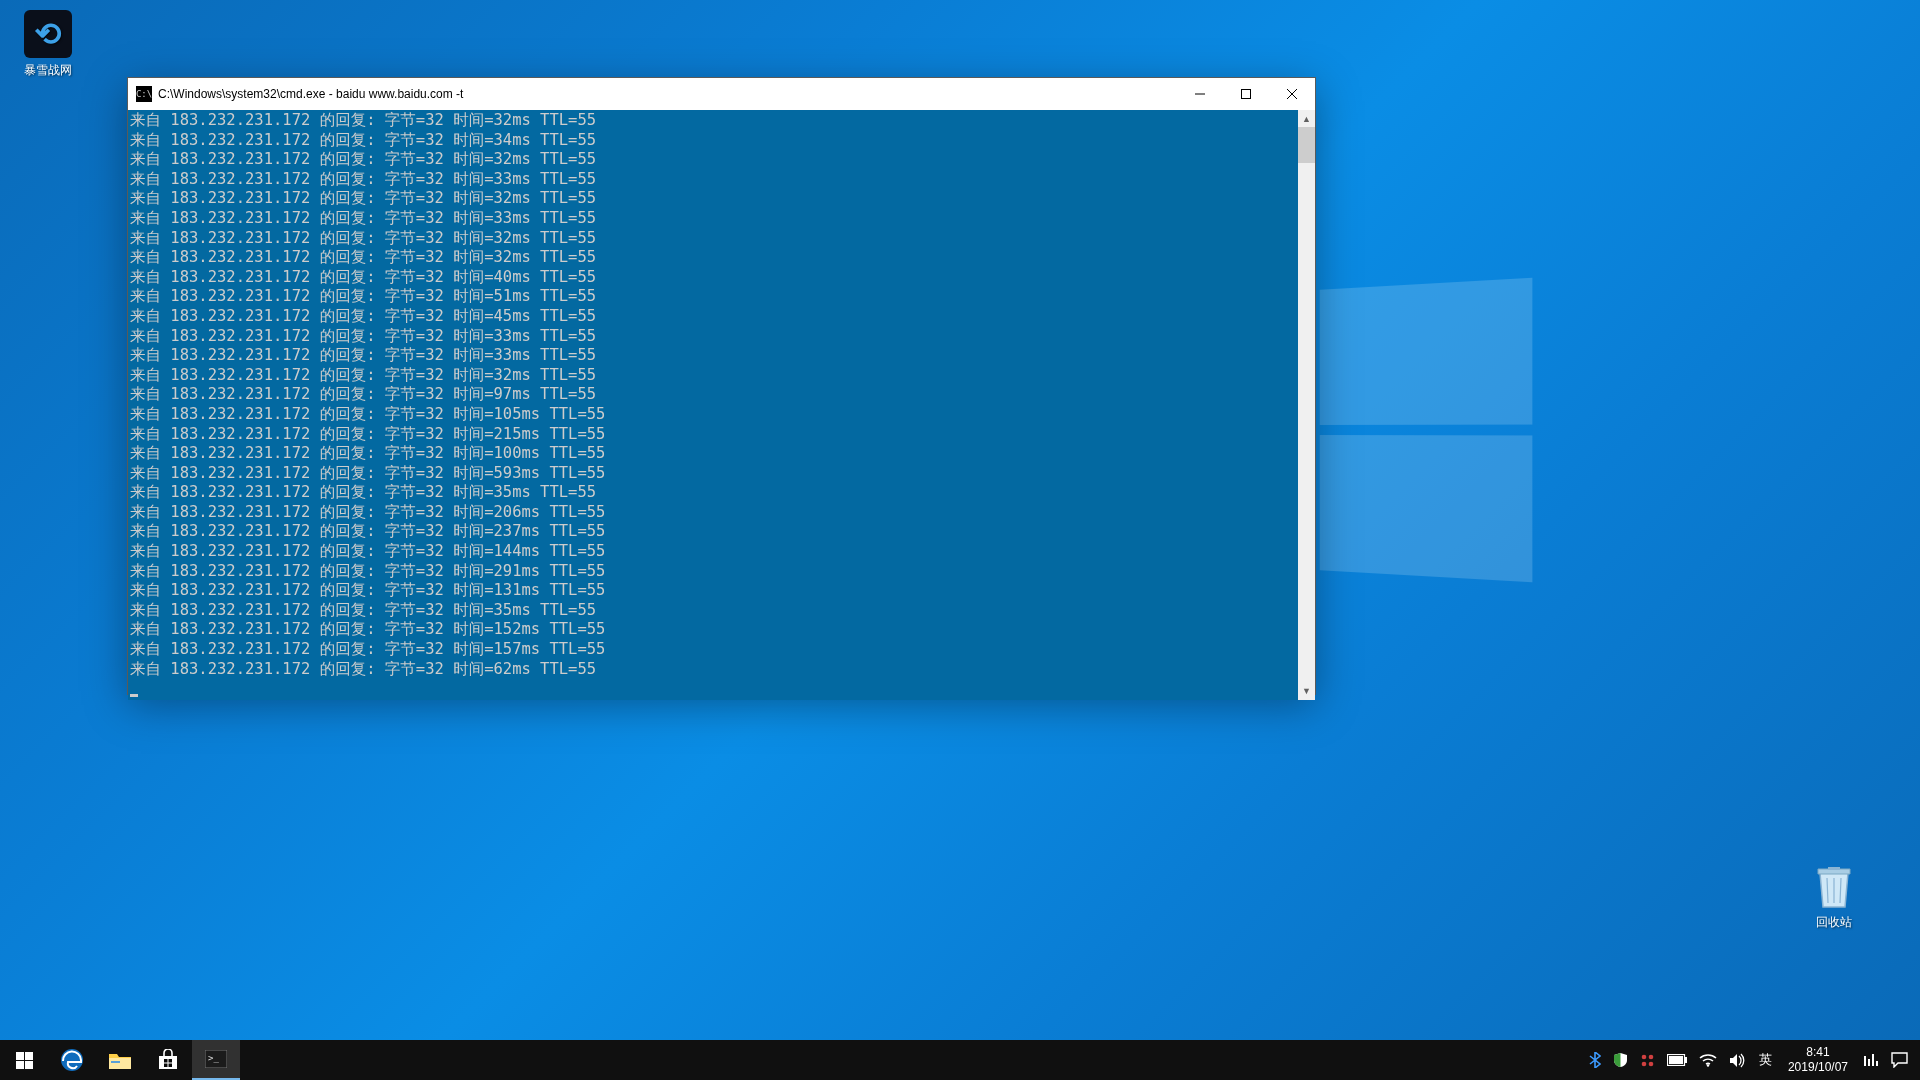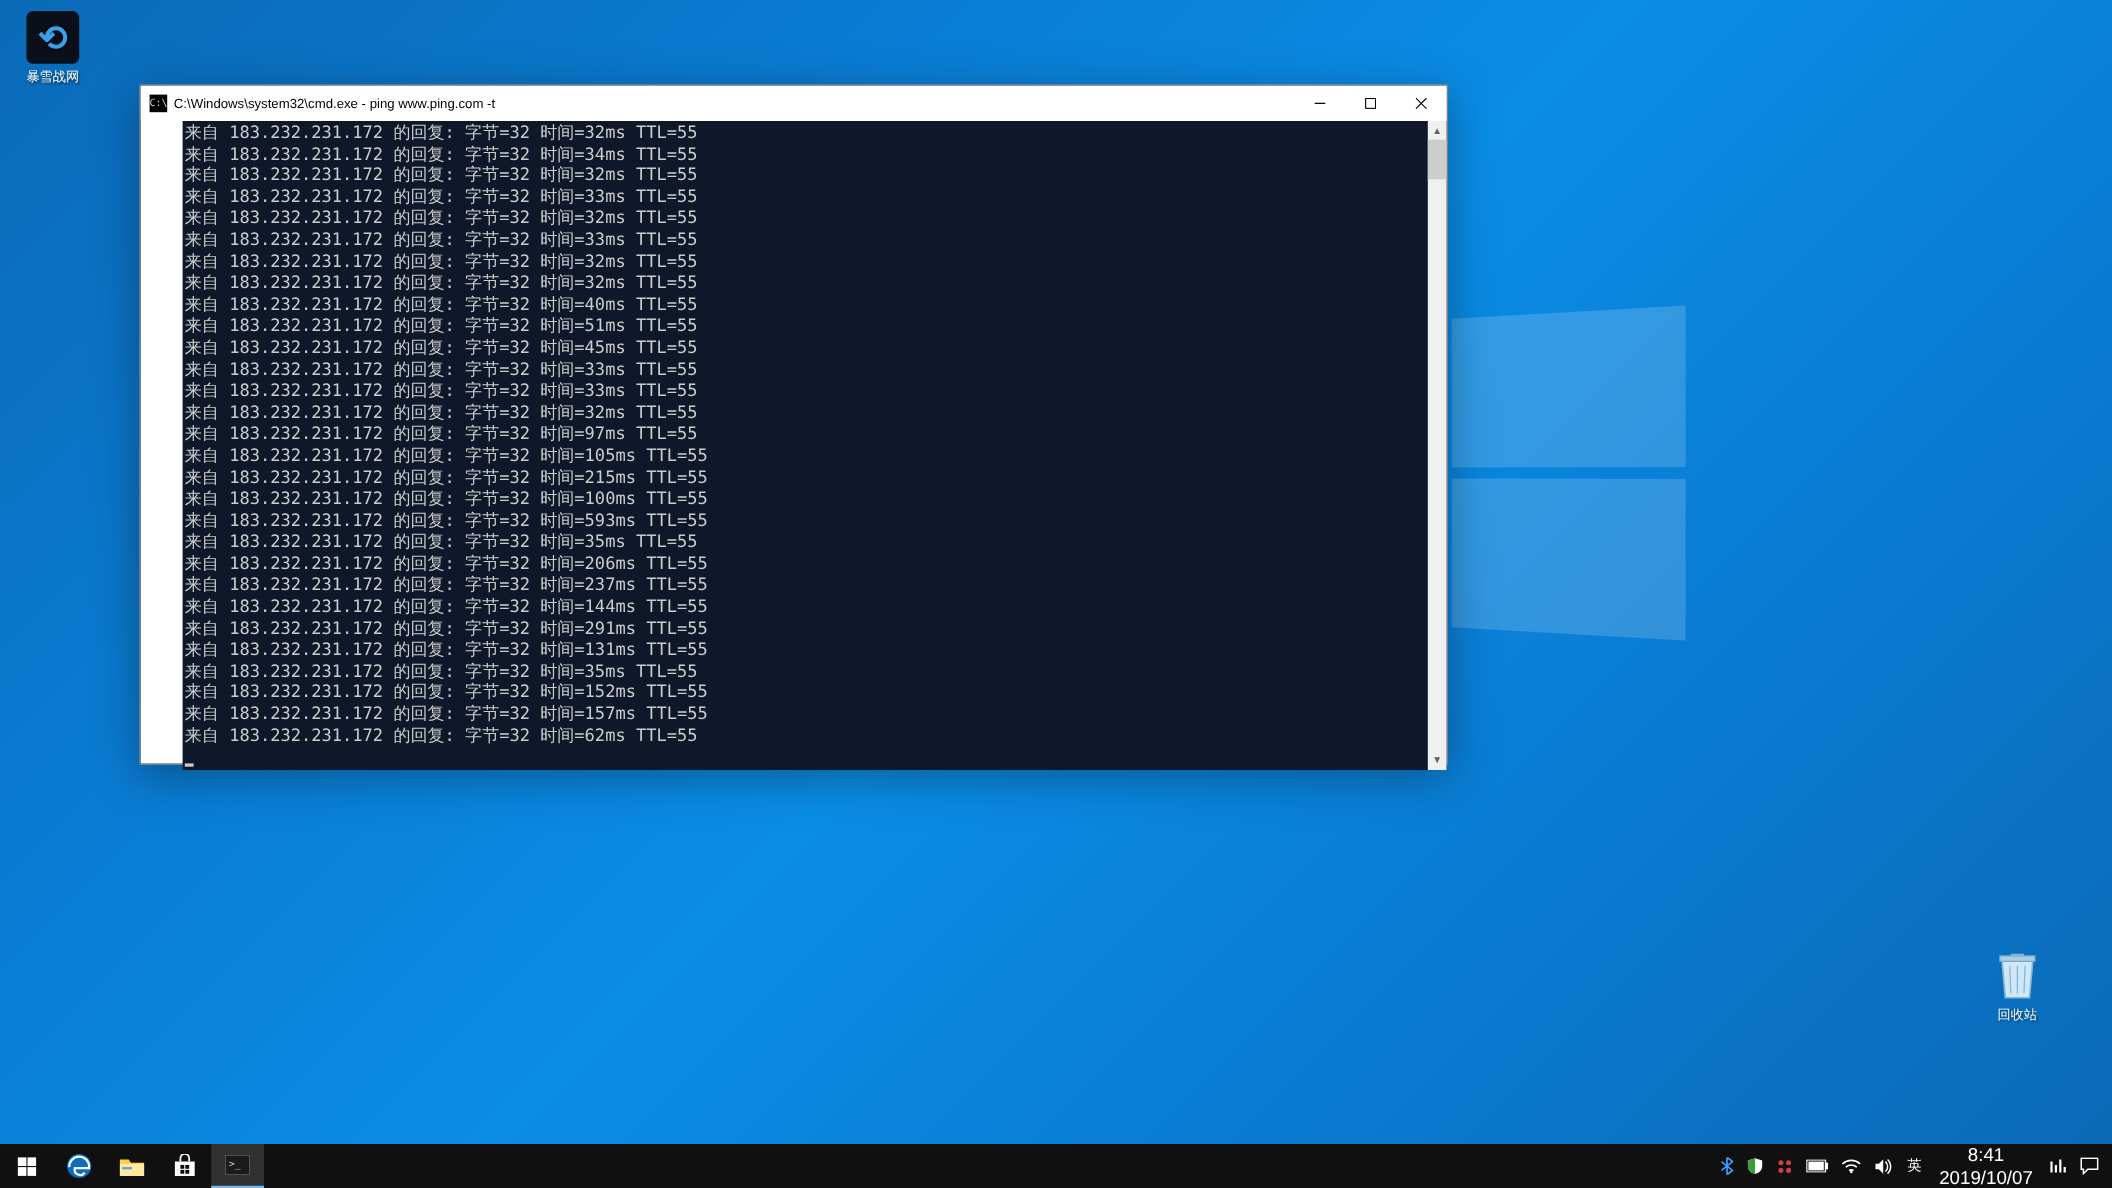--- a/index.html
+++ b/index.html
@@ -58,22 +58,21 @@
     display: flex; align-items: center;
     font-size: 12px; color: #000;
   }
   .titlebar .tb-icon { width: 16px; height: 16px; margin: 0 6px 0 8px; background:#000; display:inline-flex; align-items:center; justify-content:center; color:#ccc; font-size:9px; font-family:monospace;}
   .titlebar .tb-title { flex: 1; white-space: nowrap; overflow: hidden; }
   .tb-btns { display: flex; }
   .tb-btn { width: 46px; height: 32px; display:flex; align-items:center; justify-content:center; font-size:11px; font-family:"Segoe UI"; cursor:pointer; }
   
   .cmd-body {
     flex: 1; display: flex;
-    background: #0f172a;
-    margin-left: 38px;
+    background: #0369a1;
   }
   .cmd-content {
     flex: 1;
     padding: 1px 2px;
     color: #ccc;
     font-family: "NSimSun","SimSun","Consolas",monospace;
     font-size: 15.5px;
     line-height: 19.6px;
     white-space: pre;
     overflow: hidden;
@@ -93,21 +92,21 @@
     height: 40px; background: #101010;
     display:flex; align-items:stretch;
     color:#fff; font-size:12px;
   }
   .tb-left { display:flex; }
   .task-btn { width:48px; display:flex; align-items:center; justify-content:center; cursor:pointer; }
   .task-btn.active { background: rgba(255,255,255,.14); border-bottom:2px solid #76b9ed; }
   .tb-right { margin-left:auto; display:flex; align-items:center; }
   .tray-icon { padding: 0 6px; height:40px; display:flex; align-items:center; justify-content:center; cursor:pointer; font-size:14px;}
   .ime { font-size:13px; padding:0 7px; }
-  .clock { padding: 0 9px; text-align:center; line-height:1.25; display:flex; flex-direction:column; justify-content:space-between; font-size:17px; cursor:pointer;}
+  .clock { padding: 0 9px; text-align:center; line-height:1.25; display:flex; flex-direction:column; justify-content:space-between; font-size:12px; cursor:pointer;}
   .showdesk { width:6px; border-left:1px solid #444; cursor:pointer;}
   
   svg { display:block; }
 </style>
 </head>
 <body>
 
 <div class="desktop">
   <div class="win-logo-bg">
     <div></div>
@@ -128,21 +127,21 @@
           <path d="M14 4 h12 v3 h-12 z" fill="#8ab4d4"></path>
           <path d="M13 15 L14 40 M20 15 L20 40 M27 15 L26 40" stroke="#8ab4d4" stroke-width="1.2" fill="none"></path>
         </svg>
     </div>
     <div>回收站</div>
   </div>
 
   <div class="cmd-window">
     <div class="titlebar">
       <span class="tb-icon">C:\</span>
-      <span class="tb-title">C:\Windows\system32\cmd.exe - ping  www.ping.com -t</span>
+      <span class="tb-title">C:\Windows\system32\cmd.exe - baidu  www.baidu.com -t</span>
       <div class="tb-btns">
         <div class="tb-btn">
             <svg width="10" height="10">
               <line x1="0" y1="5" x2="10" y2="5" stroke="#000" stroke-width="1"></line>
             </svg>
           </div>
         <div class="tb-btn">
             <svg width="10" height="10">
               <rect x="0.5" y="0.5" width="9" height="9" fill="none" stroke="#000" stroke-width="1"></rect>
             </svg>

